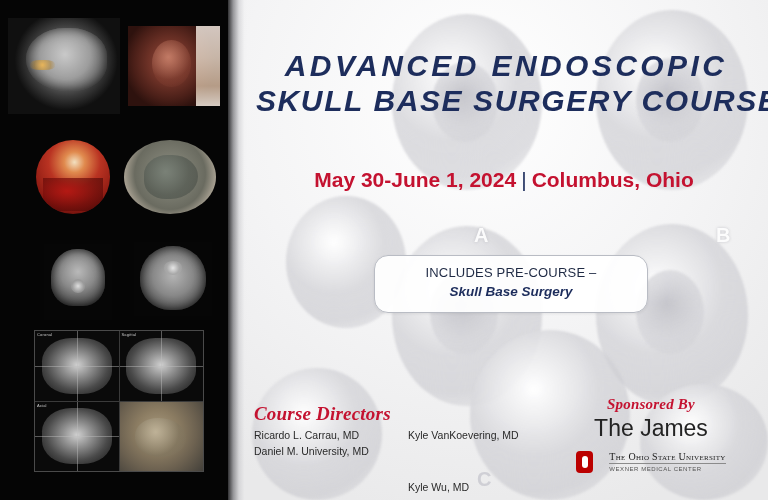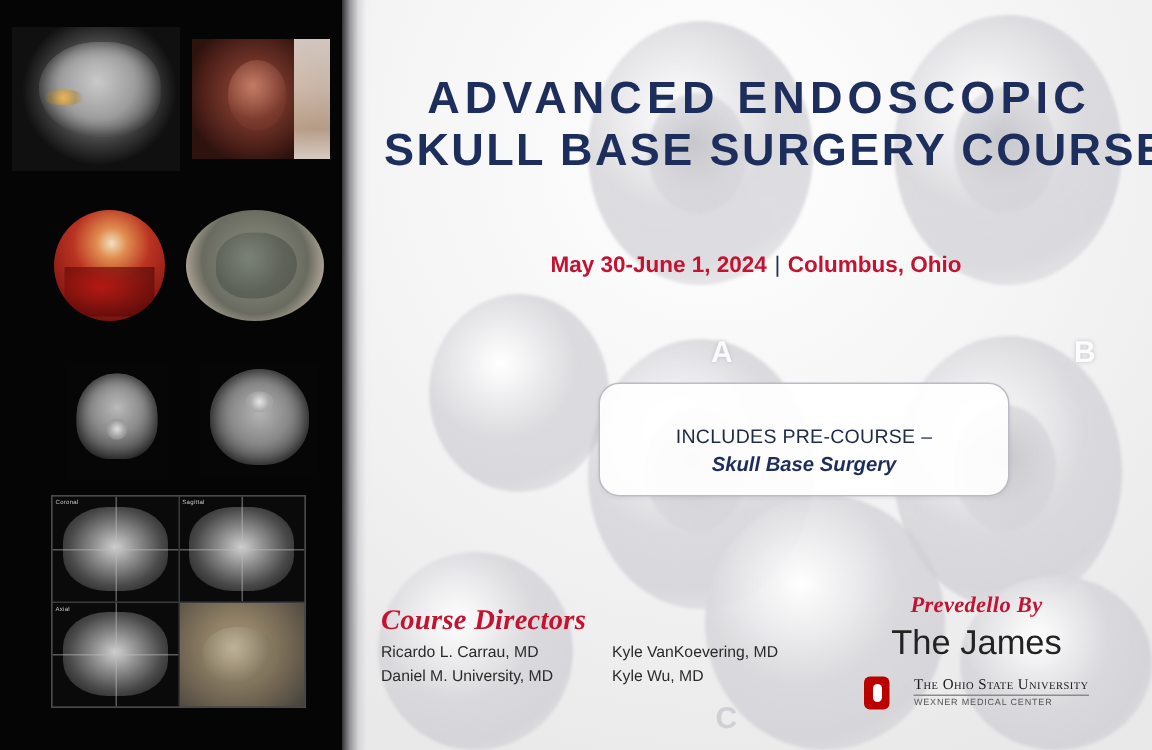--- a/index.html
+++ b/index.html
@@ -274,52 +274,52 @@
     width: 500px;
     text-align: center;
   }
   .title-line {
     font-family: "Liberation Sans", sans-serif;
     font-weight: 700;
     color: #1d2d5c;
     font-size: 30px;
     line-height: 1.18;
     white-space: nowrap;
+    font-style: italic;
   }
   .title-line.l1 { letter-spacing: 3.4px; }
   .title-line.l2 { letter-spacing: 1.6px; }
 
   .date-line {
     position: absolute;
     left: 0; top: 168px;
     width: 528px;
     text-align: center;
     font-family: "Liberation Sans", sans-serif;
     font-weight: 700;
-    font-size: 15px;
+    font-size: 21px;
     color: #c41230;
     white-space: nowrap;
   }
   .date-sep {
     color: #1d2d5c;
     font-weight: 400;
     padding: 0 5px;
   }
 
   .precourse-box {
     position: absolute;
     left: 134px; top: 255px;
     width: 248px;
-    padding: 27px 12px 12px;
+    padding: 9px 12px 12px;
     background: rgba(255,255,255,0.93);
     border: 1px solid #b9bcc4;
     border-radius: 14px;
     box-shadow: 0 1px 3px rgba(0,0,0,0.07);
     text-align: center;
-    margin-left: 25px;
   }
   .pre-line1 {
     font-family: "Liberation Sans", sans-serif;
     font-size: 13px;
     color: #1f2a44;
     letter-spacing: 0.2px;
     margin-bottom: 3px;
   }
   .pre-line2 {
     font-family: "Liberation Sans", sans-serif;
@@ -347,21 +347,21 @@
   }
   .directors-cols {
     display: flex;
     gap: 12px;
   }
   .dir-col {
     display: flex;
     flex-direction: column;
   }
   .dir-col.c1 { width: 142px; }
-  .dir-col.c2 { width: 136px; }
+  .dir-col.c2 { width: 136px; gap: 36px; }
   .dir-name {
     font-family: "Liberation Sans", sans-serif;
     font-size: 10.5px;
     color: #2a2a2a;
     line-height: 1.52;
     white-space: nowrap;
   }
 
   
   .sponsor {
@@ -505,21 +505,21 @@
           <div class="dir-name">Daniel M. University, MD</div>
         </div>
         <div class="dir-col c2">
           <div class="dir-name">Kyle VanKoevering, MD</div>
           <div class="dir-name">Kyle Wu, MD</div>
         </div>
       </div>
     </div>
 
     <div class="sponsor">
-      <div class="sponsored-by">Prevedello By</div>
+      <div class="sponsored-by">Sponsored By</div>
       <div class="the-james">The James</div>
       <div class="osu-logo">
         <div class="osu-o">
             <span></span>
           </div>
         <div class="osu-words">
           <div class="osu-line1">The Ohio State University</div>
           <div class="osu-line2">WEXNER MEDICAL CENTER</div>
         </div>
       </div>

